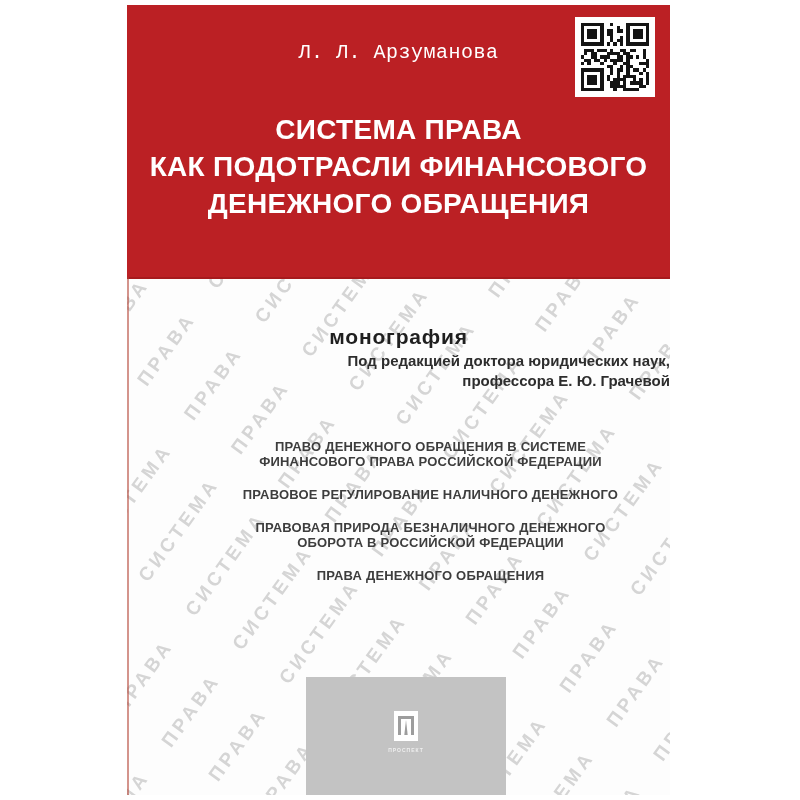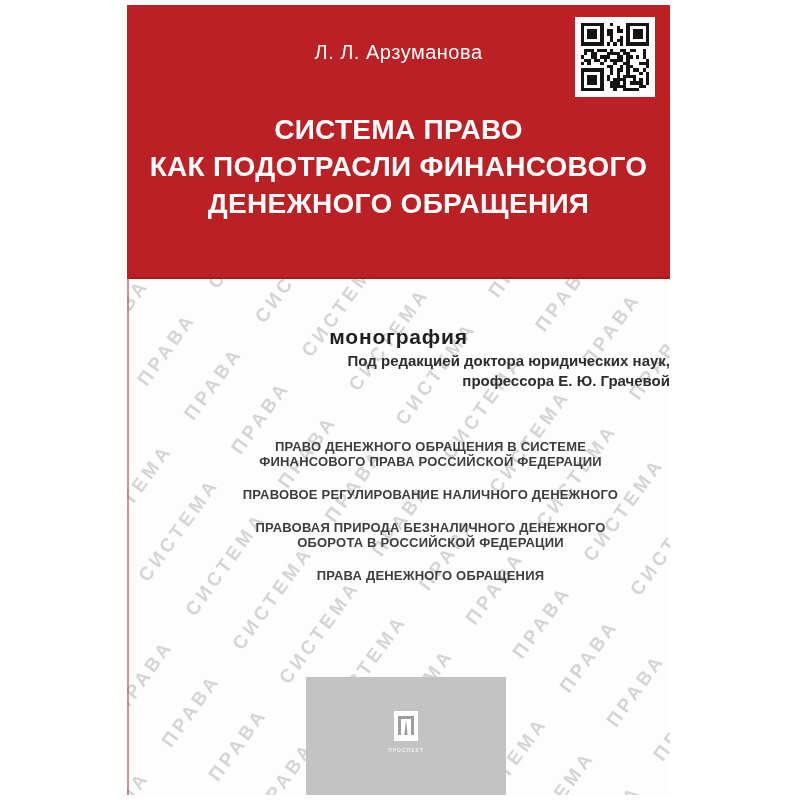--- a/index.html
+++ b/index.html
@@ -10,21 +10,21 @@
   
   .watermark{position:absolute;left:-560px;top:-440px;width:1700px;height:1700px;
              transform:rotate(-54deg);z-index:1;
              font-weight:700;font-size:19px;line-height:58px;letter-spacing:4px;word-spacing:26px;
              color:#d5d5d5;text-transform:uppercase;user-select:none;}
 
   
   .red-header{position:absolute;left:0;top:0;width:543px;height:272px;background:#bb2024;
               z-index:2;border-bottom:2px solid rgba(130,18,18,.35);}
   .author{position:absolute;left:0;top:36px;width:100%;text-align:center;
-          color:#ffffff;font-size:20px;letter-spacing:.5px;}
+          color:#ffffff;font-size:20px;letter-spacing:.5px;font-family:Liberation Mono, monospace;}
   .qr-wrap{position:absolute;top:12px;right:15px;width:80px;height:80px;background:#ffffff;
            box-sizing:border-box;padding:6px;}
   .qr-wrap svg{display:block;width:100%;height:100%;}
   .title{position:absolute;left:0;top:106px;width:100%;text-align:center;color:#ffffff;
          font-size:28px;font-weight:700;line-height:37px;letter-spacing:.3px;}
 
   
   .subtitle{position:absolute;left:0;top:306px;width:100%;text-align:center;z-index:3;
             font-size:21px;font-weight:700;color:#1f1f1f;letter-spacing:.8px;margin-top:14px;}
   .editors{position:absolute;left:0;top:346px;width:100%;text-align:right;z-index:3;
@@ -191,21 +191,21 @@
             <rect x="14" y="0" width="7" height="7" fill="#141414"></rect>
             <rect x="15" y="1" width="5" height="5" fill="#ffffff"></rect>
             <rect x="16" y="2" width="3" height="3" fill="#141414"></rect>
             <rect x="0" y="14" width="7" height="7" fill="#141414"></rect>
             <rect x="1" y="15" width="5" height="5" fill="#ffffff"></rect>
             <rect x="2" y="16" width="3" height="3" fill="#141414"></rect>
           </svg>
       </div>
 
       <div class="title">
-        <div>СИСТЕМА ПРАВО</div>
+        <div>СИСТЕМА ПРАВА</div>
         <div>КАК ПОДОТРАСЛИ ФИНАНСОВОГО</div>
         <div>ДЕНЕЖНОГО ОБРАЩЕНИЯ</div>
       </div>
     </div>
 
     <div class="left-edge"></div>
 
     <div class="subtitle">монография</div>
 
     <div class="editors">

